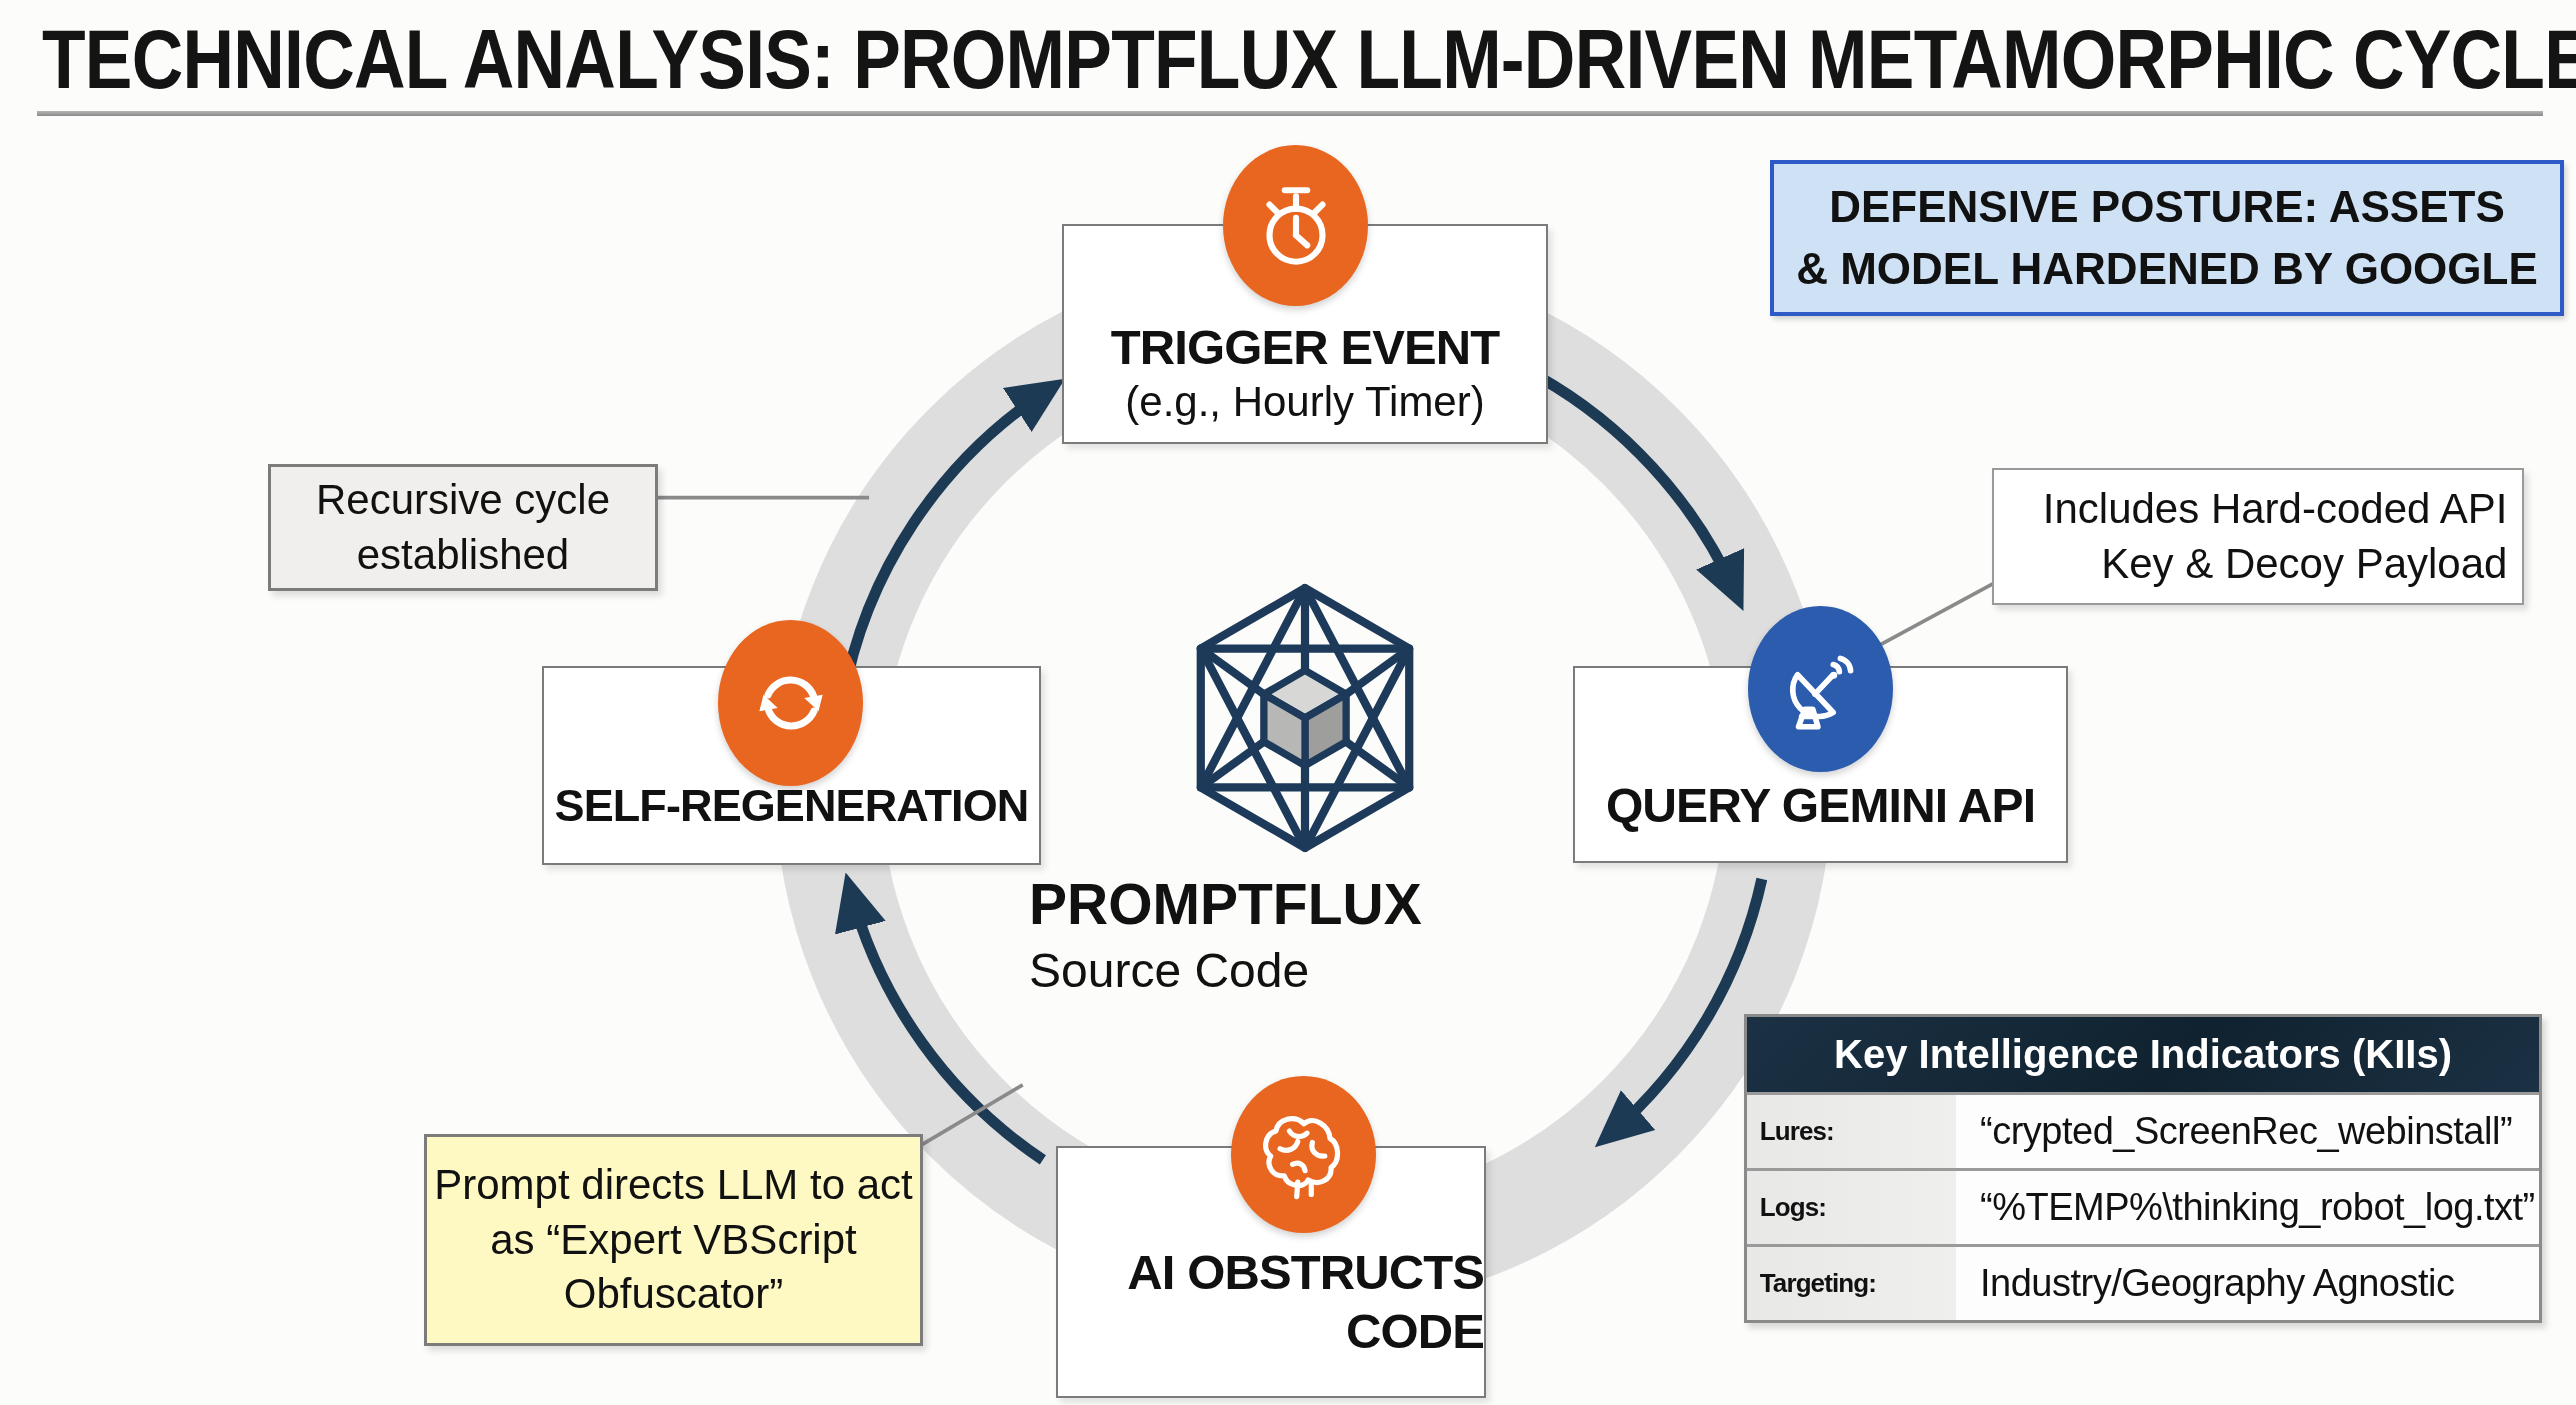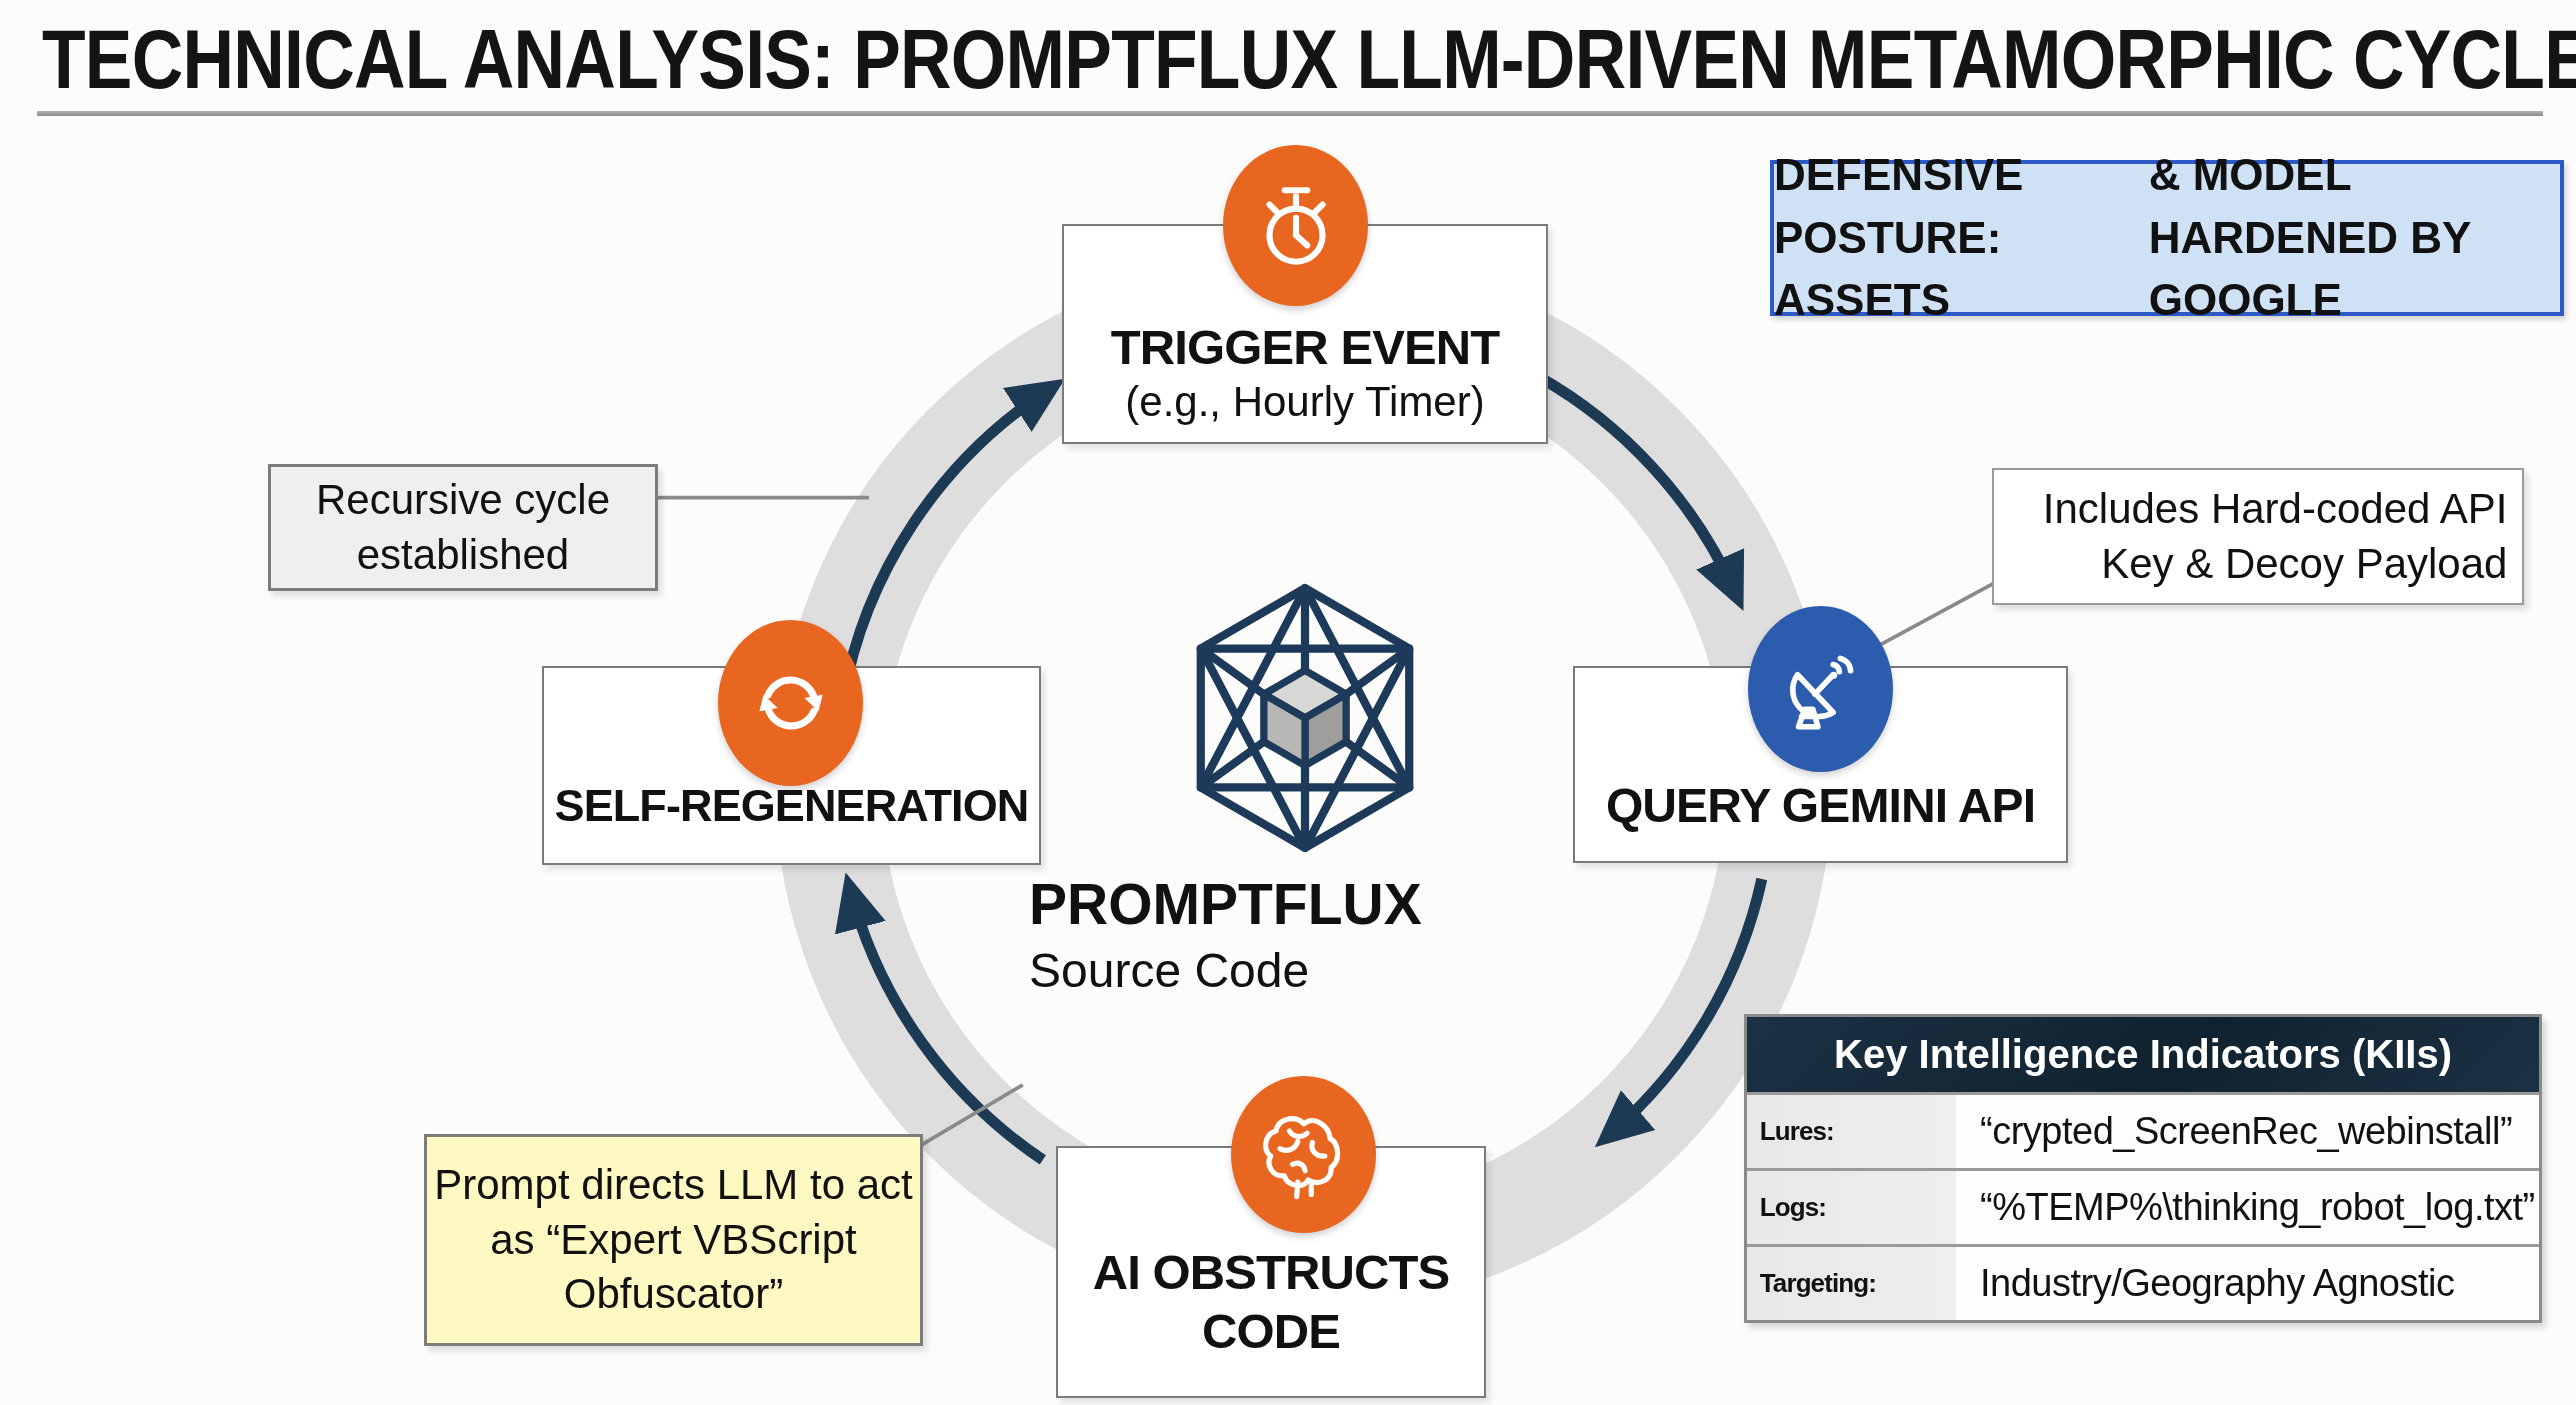--- a/index.html
+++ b/index.html
@@ -19,29 +19,29 @@
   .title-rule{
     position:absolute;left:37px;top:111px;width:2506px;height:4.6px;
     background:linear-gradient(#b5b5b5,#8a8a8a);
   }
   
   .bg-svg{position:absolute;left:0;top:0;z-index:1;}
   
   .note{
     position:absolute;left:1770px;top:160px;width:794px;height:156px;z-index:2;
     background:#cfe2f5;border:4.6px solid #2d5ac6;box-sizing:border-box;
-    display:flex;flex-direction:row;align-items:center;justify-content:center;
+    display:flex;flex-direction:column;align-items:center;justify-content:center;
     box-shadow:2.7px 3.7px 5.5px rgba(0,0,0,.18);
   }
   .note div{font-size:44px;font-weight:bold;line-height:1.42;letter-spacing:0;}
   
   .stage{
     position:absolute;z-index:2;background:#ffffff;border:2.7px solid #7b7b7b;
     box-sizing:border-box;display:flex;flex-direction:column;align-items:center;
-    text-align:center;box-shadow:3.7px 4.6px 6.4px rgba(0,0,0,.10);
+    text-align:right;box-shadow:3.7px 4.6px 6.4px rgba(0,0,0,.10);
   }
   .stage .t1{font-weight:bold;font-size:49px;line-height:1.16;letter-spacing:-0.9px;}
   .stage .t2{font-size:42px;line-height:1.25;}
   .stage-trigger{left:1062px;top:224px;width:486px;height:220px;padding-top:93px;}
   .stage-regen{left:542px;top:666px;width:499px;height:199px;padding-top:112px;}
   .stage-regen .t1{font-size:45px;}
   .stage-query{left:1573px;top:666px;width:495px;height:197px;padding-top:110px;}
   .stage-query .t1{font-size:48px;}
   .stage-obstruct{left:1056px;top:1146px;width:430px;height:252px;padding-top:95px;}
   .stage-obstruct .t1{font-size:49px;line-height:1.2;}

